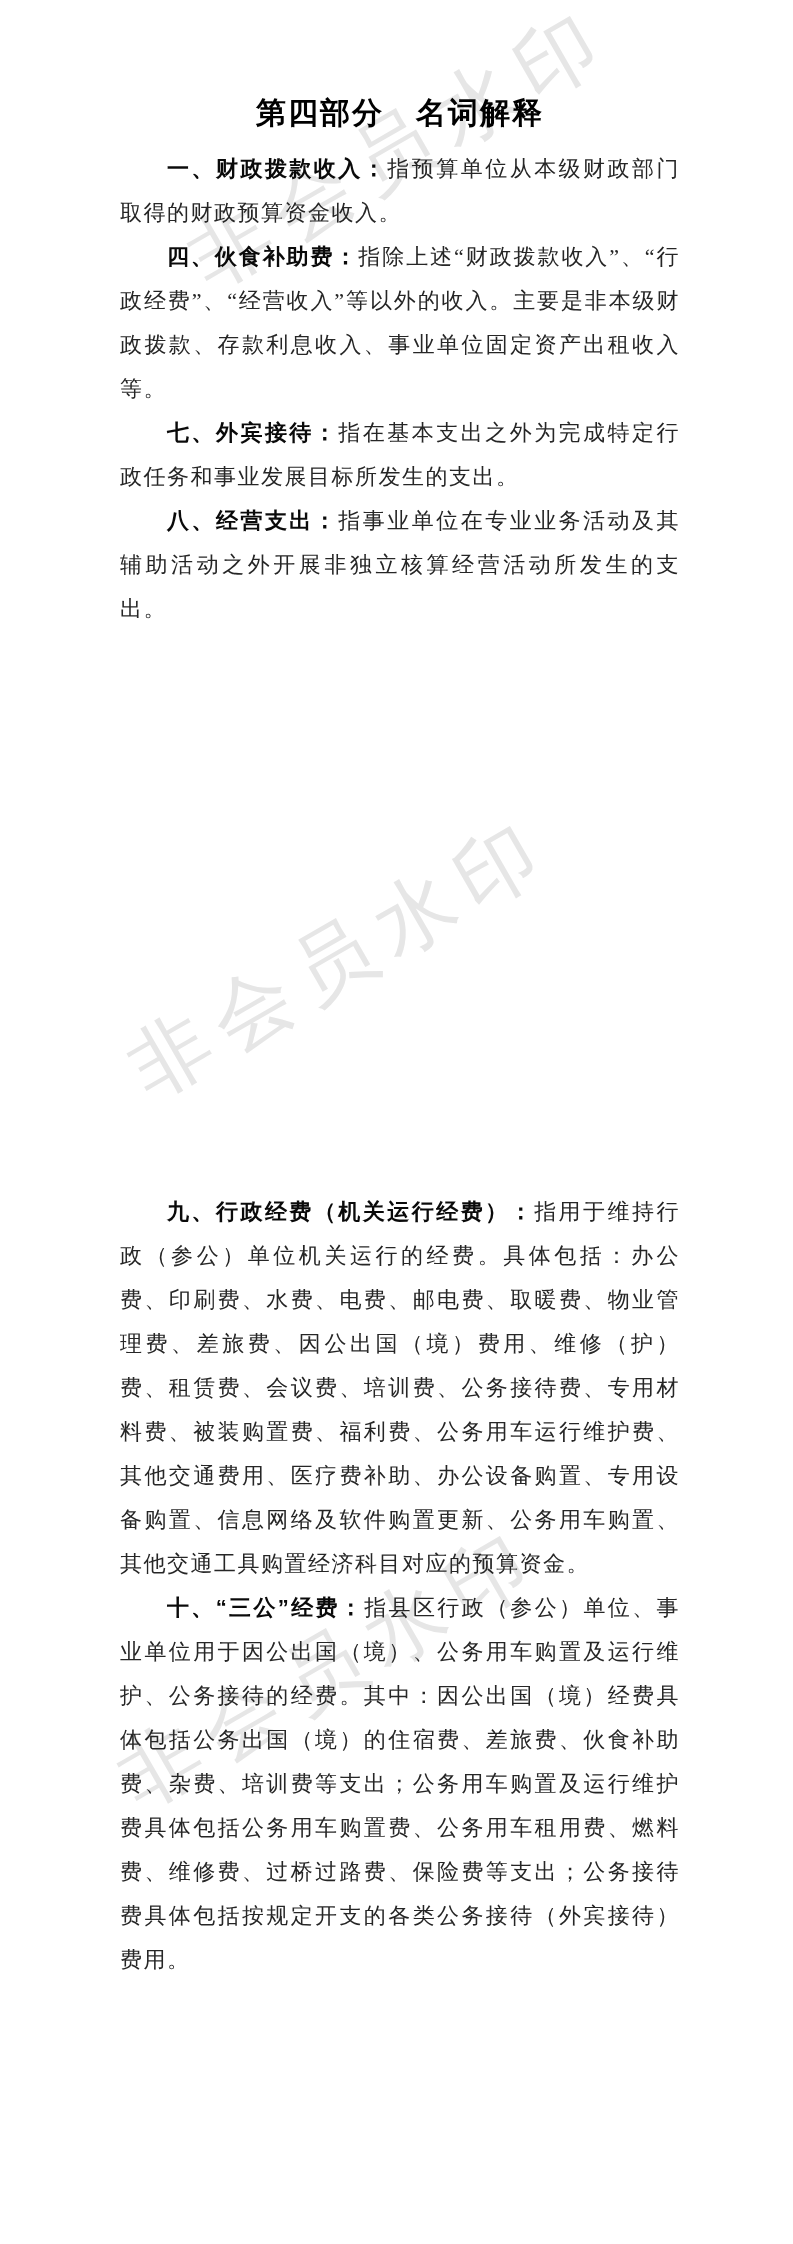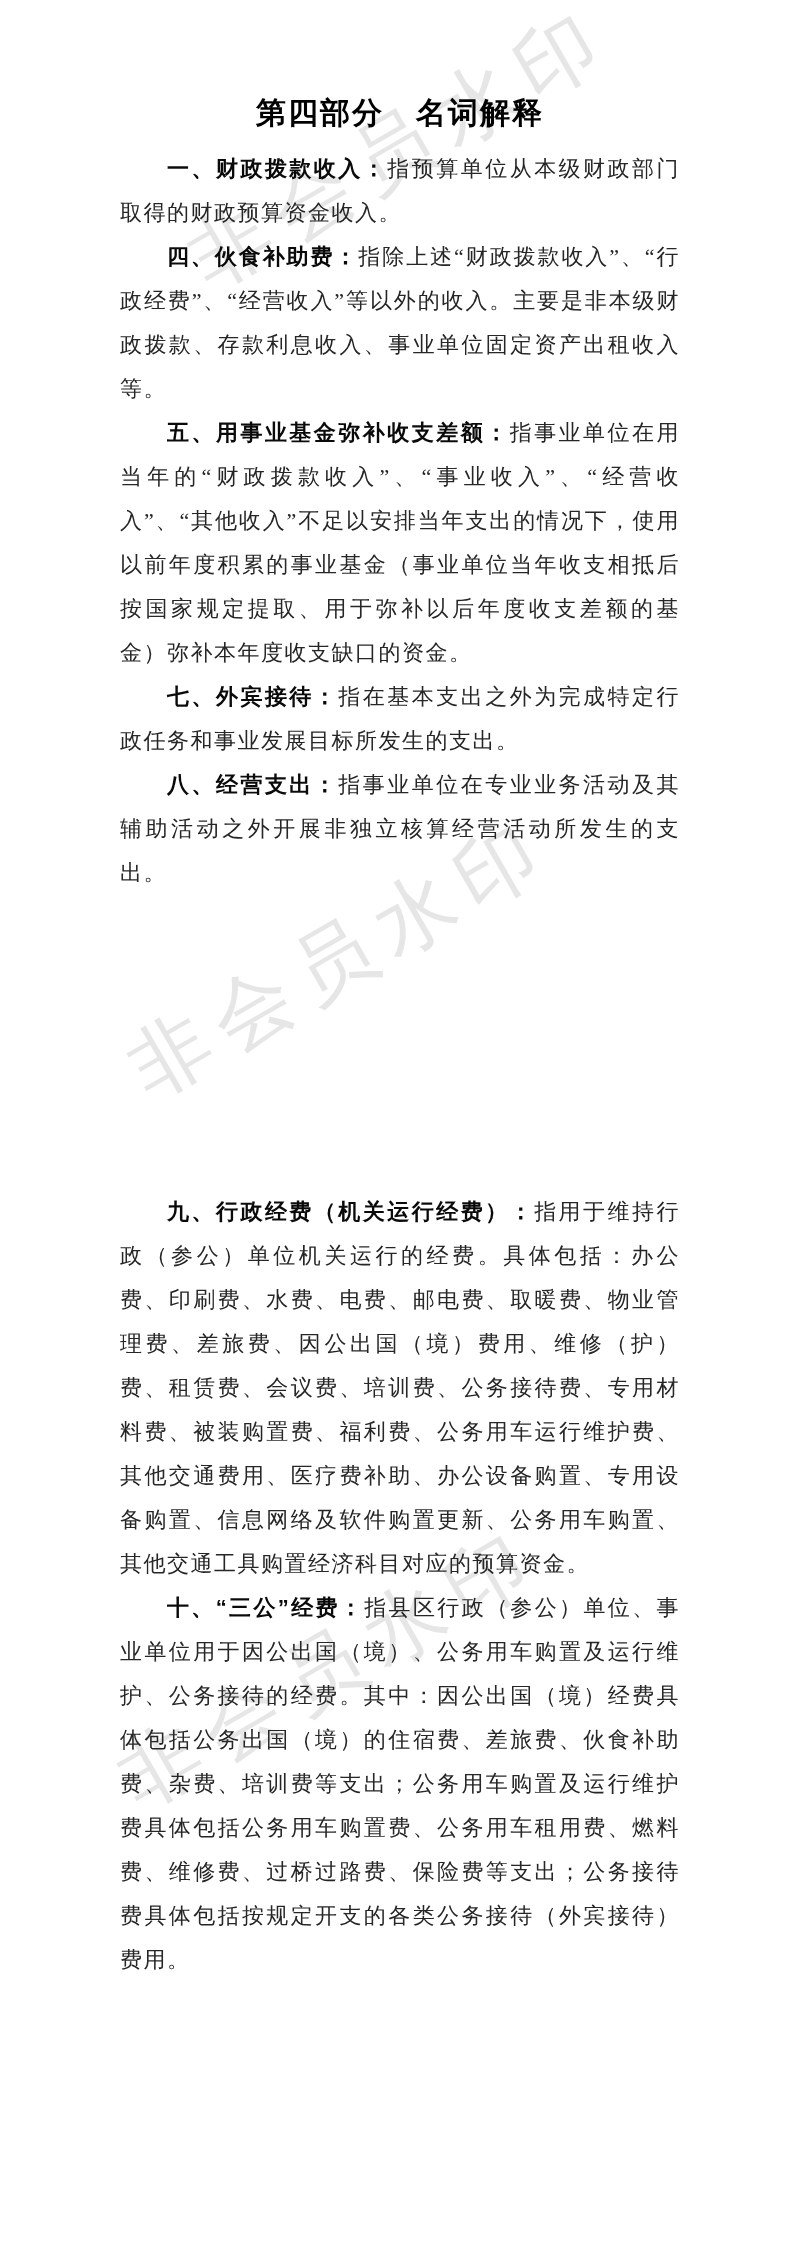--- a/index.html
+++ b/index.html
@@ -67,21 +67,20 @@
 
   <div class="watermark wm-a">非会员水印</div>
   <div class="watermark wm-b">非会员水印</div>
   <div class="watermark wm-c">非会员水印</div>
 
   <div class="page page-1">
     <h1 class="doc-title">第四部分　名词解释</h1>
 
     <p class="item"><span class="term">一、财政拨款收入：</span><span>指预算单位从本级财政部门取得的财政预算资金收入。</span></p>
     <p class="item"><span class="term">四、伙食补助费：</span><span>指除上述“财政拨款收入”、“行政经费”、“经营收入”等以外的收入。主要是非本级财政拨款、存款利息收入、事业单位固定资产出租收入等。</span></p>
-    <p class="item"><span class="term">五、用事业基金弥补收支差额：</span><span>指事业单位在用当年的“财政拨款收入”、“事业收入”、“经营收入”、“其他收入”不足以安排当年支出的情况下，使用以前年度积累的事业基金（事业单位当年收支相抵后按国家规定提取、用于弥补以后年度收支差额的基金）弥补本年度收支缺口的资金。</span></p>
     <p class="item"><span class="term">七、外宾接待：</span><span>指在基本支出之外为完成特定行政任务和事业发展目标所发生的支出。</span></p>
     <p class="item"><span class="term">八、经营支出：</span><span>指事业单位在专业业务活动及其辅助活动之外开展非独立核算经营活动所发生的支出。</span></p>
   </div>
 
   <div class="page page-2">
     <p class="item"><span class="term">九、行政经费（机关运行经费）：</span><span>指用于维持行政（参公）单位机关运行的经费。具体包括：办公费、印刷费、水费、电费、邮电费、取暖费、物业管理费、差旅费、因公出国（境）费用、维修（护）费、租赁费、会议费、培训费、公务接待费、专用材料费、被装购置费、福利费、公务用车运行维护费、其他交通费用、医疗费补助、办公设备购置、专用设备购置、信息网络及软件购置更新、公务用车购置、其他交通工具购置经济科目对应的预算资金。</span></p>
     <p class="item"><span class="term">十、“三公”经费：</span><span>指县区行政（参公）单位、事业单位用于因公出国（境）、公务用车购置及运行维护、公务接待的经费。其中：因公出国（境）经费具体包括公务出国（境）的住宿费、差旅费、伙食补助费、杂费、培训费等支出；公务用车购置及运行维护费具体包括公务用车购置费、公务用车租用费、燃料费、维修费、过桥过路费、保险费等支出；公务接待费具体包括按规定开支的各类公务接待（外宾接待）费用。</span></p>
   </div>
 
 </div>

